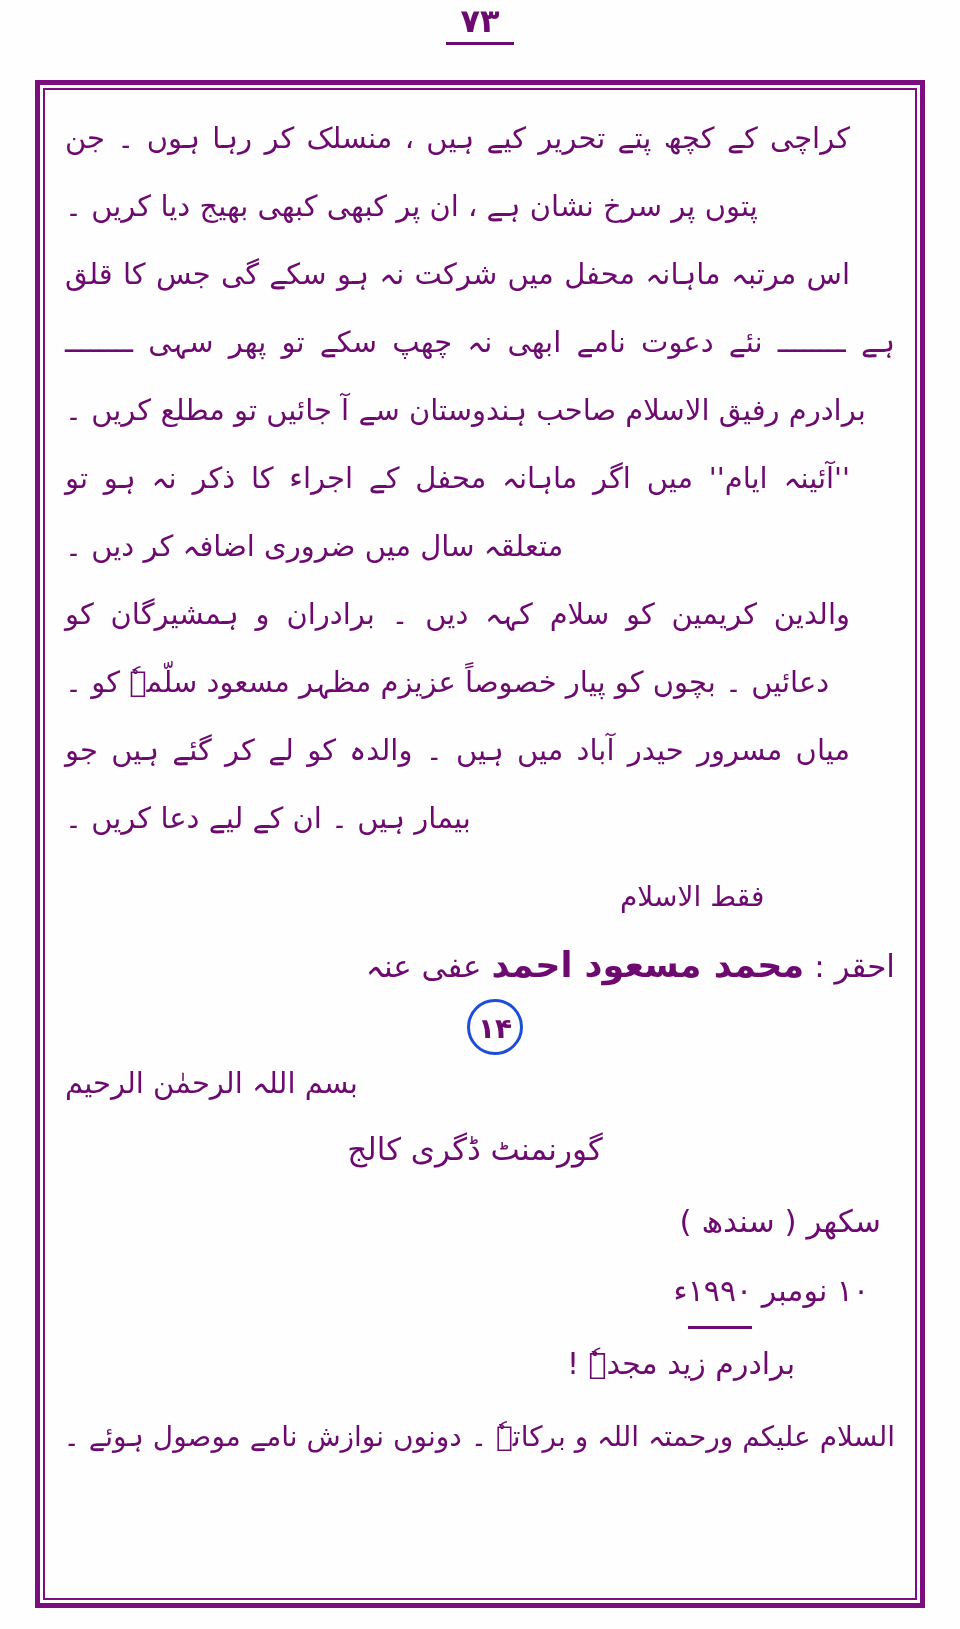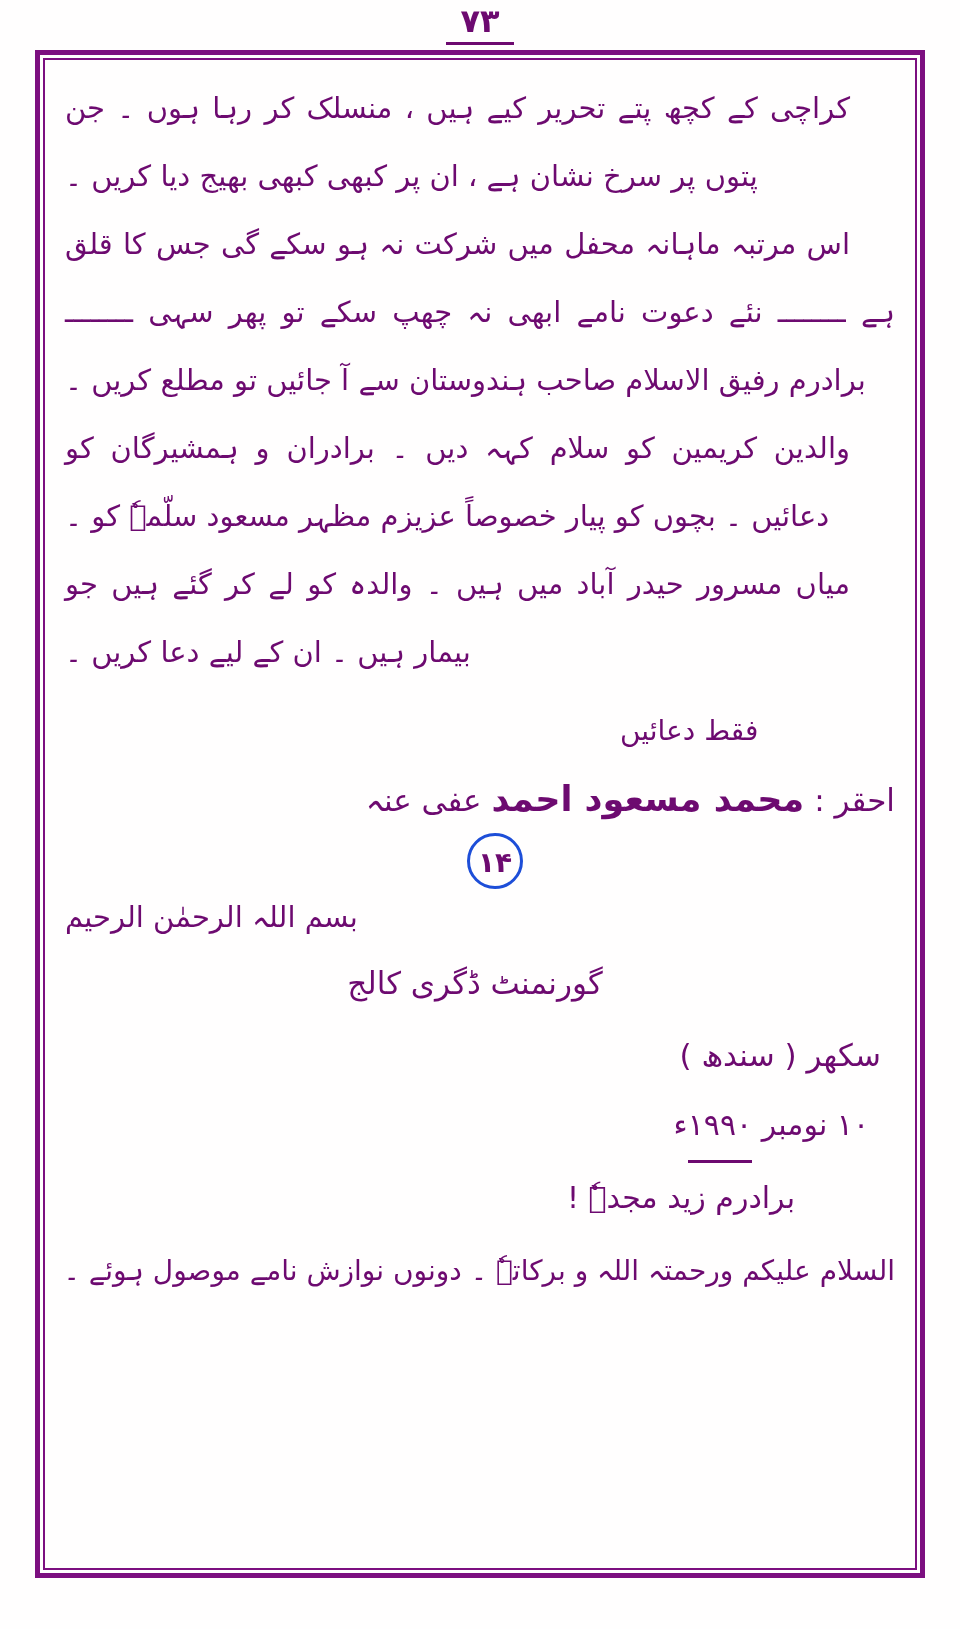--- a/index.html
+++ b/index.html
@@ -30,21 +30,21 @@
     font-size: 32px;
     font-weight: bold;
     color: #6d0a70;
     border-bottom: 3px solid #6d0a70;
     padding: 0 14px 3px 14px;
     line-height: 1.1;
   }
   .frame-outer {
     position: absolute;
     left: 35px;
-    top: 50px;
+    top: 80px;
     width: 890px;
     height: 1528px;
     border: 5px solid #7c0f80;
     box-sizing: border-box;
   }
   .frame-inner {
     position: absolute;
     inset: 3px;
     border: 2px solid #7c0f80;
     box-sizing: border-box;
@@ -159,24 +159,25 @@
 
   <div class="page-number">
     <span>۷۳</span>
   </div>
 
   <div class="frame-outer">
     <div class="frame-inner">
 
       <p class="body-para">کراچی کے کچھ پتے تحریر کیے ہیں ، منسلک کر رہا ہوں ۔ جن پتوں پر سرخ نشان ہے ، ان پر کبھی کبھی بھیج دیا کریں ۔</p>
       <p class="body-para">اس مرتبہ ماہانہ محفل میں شرکت نہ ہو سکے گی جس کا قلق ہے ــــــــ نئے دعوت نامے ابھی نہ چھپ سکے تو پھر سہی ــــــــ برادرم رفیق الاسلام صاحب ہندوستان سے آ جائیں تو مطلع کریں ۔</p>
+      <p class="body-para">''آئینہ ایام'' میں اگر ماہانہ محفل کے اجراء کا ذکر نہ ہو تو متعلقہ سال میں ضروری اضافہ کر دیں ۔</p>
       <p class="body-para">والدین کریمین کو سلام کہہ دیں ۔ برادران و ہمشیرگان کو دعائیں ۔ بچوں کو پیار خصوصاً عزیزم مظہر مسعود سلّمہٗ کو ۔</p>
       <p class="body-para">میاں مسرور حیدر آباد میں ہیں ۔ والدہ کو لے کر گئے ہیں جو بیمار ہیں ۔ ان کے لیے دعا کریں ۔</p>
 
-      <div class="closing">فقط دعائیں</div>
+      <div class="closing">فقط الاسلام</div>
 
       <div class="signature">
         <span>احقر :</span>
         <span class="sig-name">محمد مسعود احمد</span>
         <span>عفی عنہ</span>
       </div>
 
       <div class="letter-number-row">
         <span class="letter-number">۱۴</span>
       </div>

